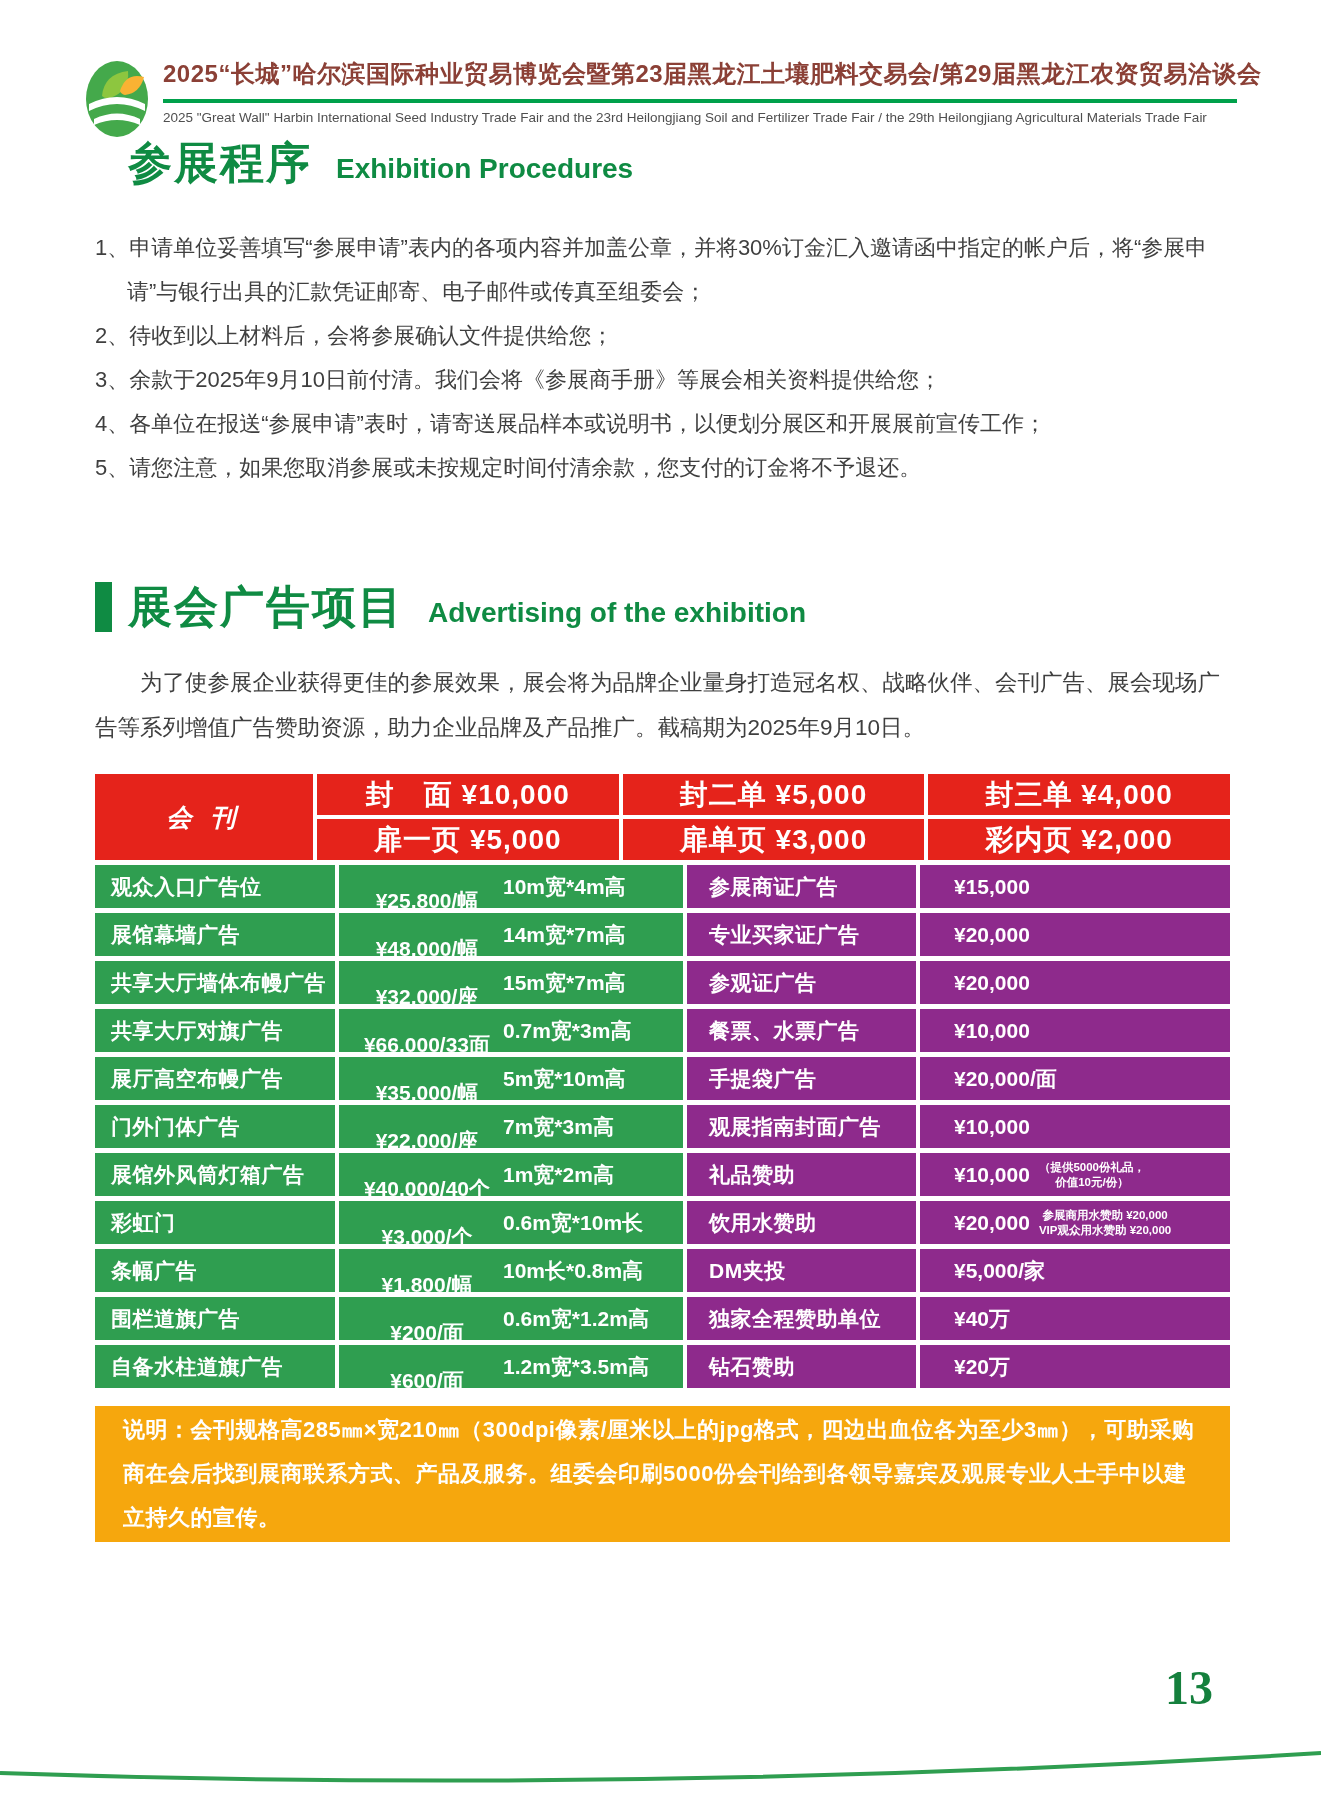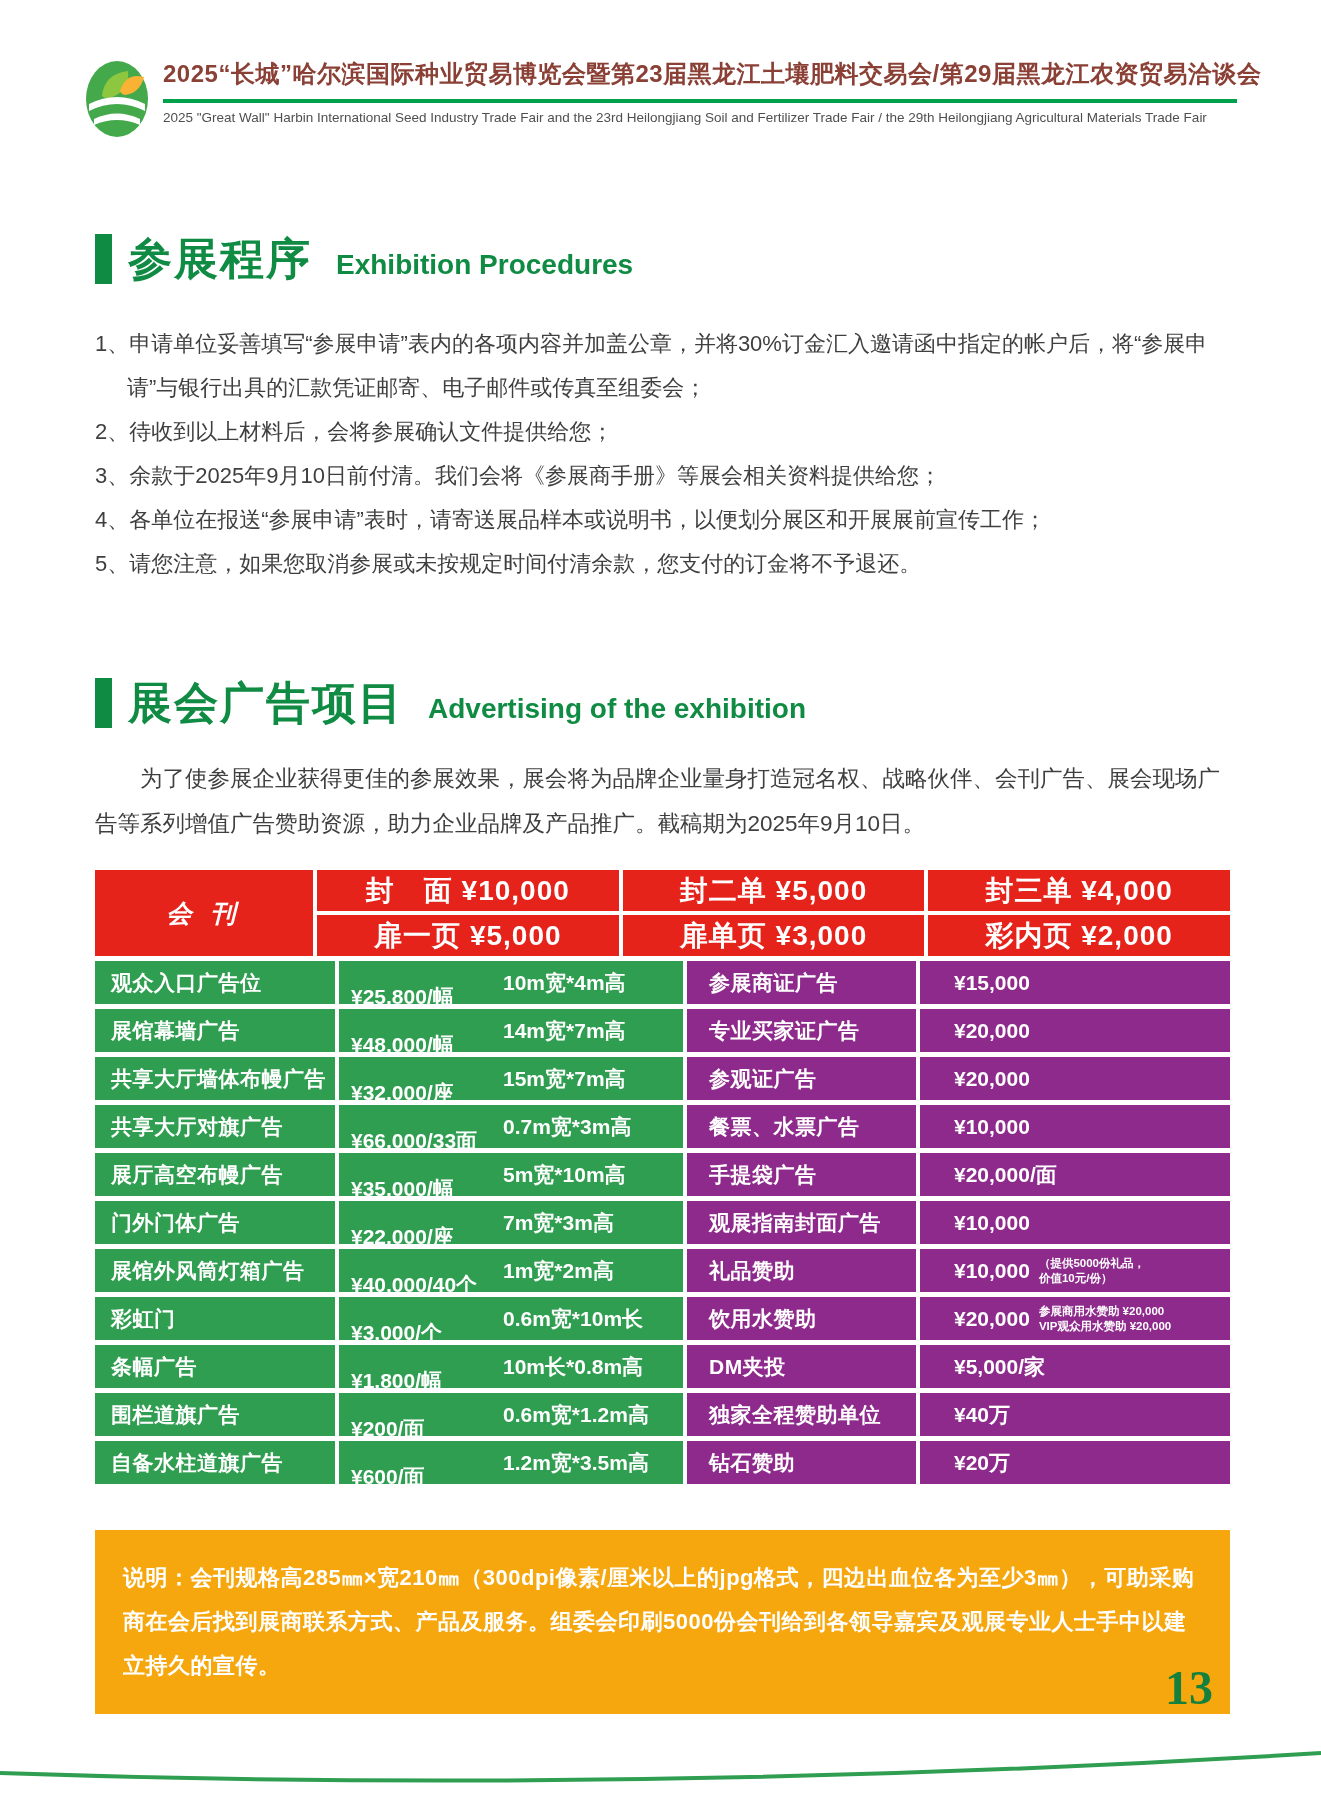--- a/index.html
+++ b/index.html
@@ -9,54 +9,54 @@
   
   .header{display:flex;margin:58px 84px 0 85px;}
   .logo{width:64px;height:78px;flex:none;margin-right:14px;margin-top:2px;}
   .header-text{flex:1;min-width:0;}
   .title-zh{color:#8b4036;font-size:24px;font-weight:bold;white-space:nowrap;letter-spacing:.5px;margin-top:0;}
   .green-rule{height:4px;background:var(--rule,#00a14b);margin-top:9px;}
   .title-en{color:#4f4f4f;font-size:13.5px;margin-top:7px;white-space:nowrap;}
 
   
   .sec-head{display:flex;align-items:stretch;margin-left:95px;}
-  .sec1{margin-top:96px;}
+  .sec1{align-items:flex-end;}
   .sec2{margin-top:92px;}
   .sec-bar{width:17px;background:var(--accent,#0f8b43);margin-right:16px;flex:none;}
   .sec-zh{font-size:44px;font-weight:bold;color:var(--accent,#0f8b43);line-height:50px;letter-spacing:2px;}
   .sec-en{font-size:28px;font-weight:bold;color:var(--accent,#0f8b43);margin-left:24px;align-self:flex-end;padding-bottom:3px;white-space:nowrap;}
 
   
   .proc-list{margin:38px 88px 0 95px;color:#3f3f3f;font-size:22px;line-height:44px;}
   .proc-item{padding-left:32px;text-indent:-32px;}
 
   
   .intro{margin:28px 88px 0 95px;color:#3f3f3f;font-size:22.5px;line-height:45px;text-indent:2em;}
 
   
   .ad-table{margin:24px 91px 0 95px;width:1135px;}
   .journal{display:grid;grid-template-columns:218px repeat(3,1fr);grid-auto-rows:41px;gap:4px;}
   .red-cell{background:var(--red,#e5231b);color:#fff;display:flex;align-items:center;justify-content:center;
             font-size:28px;font-weight:bold;letter-spacing:1px;}
   .red-cell.label{grid-row:1/3;font-size:25px;letter-spacing:6px;font-style:italic;}
   .ad-body{margin-top:5px;}
-  .ad-row{display:grid;grid-template-columns:240px 344px 229px 1fr;column-gap:4px;height:43px;margin-bottom:5px;}
+  .ad-row{display:grid;grid-template-columns:240px 344px 229px 1fr;column-gap:4px;height:43px;margin-bottom:5px;text-align:center;}
   .cell{display:flex;align-items:center;color:#fff;font-weight:bold;overflow:hidden;}
   .cell.green{background:var(--green,#2f9e50);}
   .cell.purple{background:var(--purple,#8e2a8c);}
   .gname{padding-left:16px;font-size:21px;letter-spacing:.5px;}
   .gprice{width:152px;padding-left:12px;font-size:21px;flex:none;margin-top:28px;}
   .gsize{font-size:21px;}
   .pname{padding-left:22px;font-size:21px;letter-spacing:.5px;}
   .pprice{padding-left:34px;font-size:21px;flex:none;}
   .pnote{font-size:11.5px;line-height:1.25;white-space:pre-line;margin-left:9px;font-weight:bold;}
 
   
-  .note-box{margin:46px 91px 0 95px;width:1079px;background:var(--orange,#f6a70d);color:#fff;
-            font-size:22px;font-weight:bold;line-height:44px;padding:26px 28px;letter-spacing:.5px;}
+  .note-box{margin:18px 91px 0 95px;width:1079px;background:var(--orange,#f6a70d);color:#fff;
+            font-size:22px;font-weight:bold;line-height:44px;padding:2px 28px;letter-spacing:.5px;}
 
   
   .page-number{position:absolute;right:108px;top:1660px;color:#15803d;
                font-family:"Liberation Serif","DejaVu Serif",serif;font-weight:bold;font-size:48px;}
   .bottom-arc{position:absolute;left:0;bottom:0;}
 </style>
 </head>
 <body>
 
 <div class="page">

